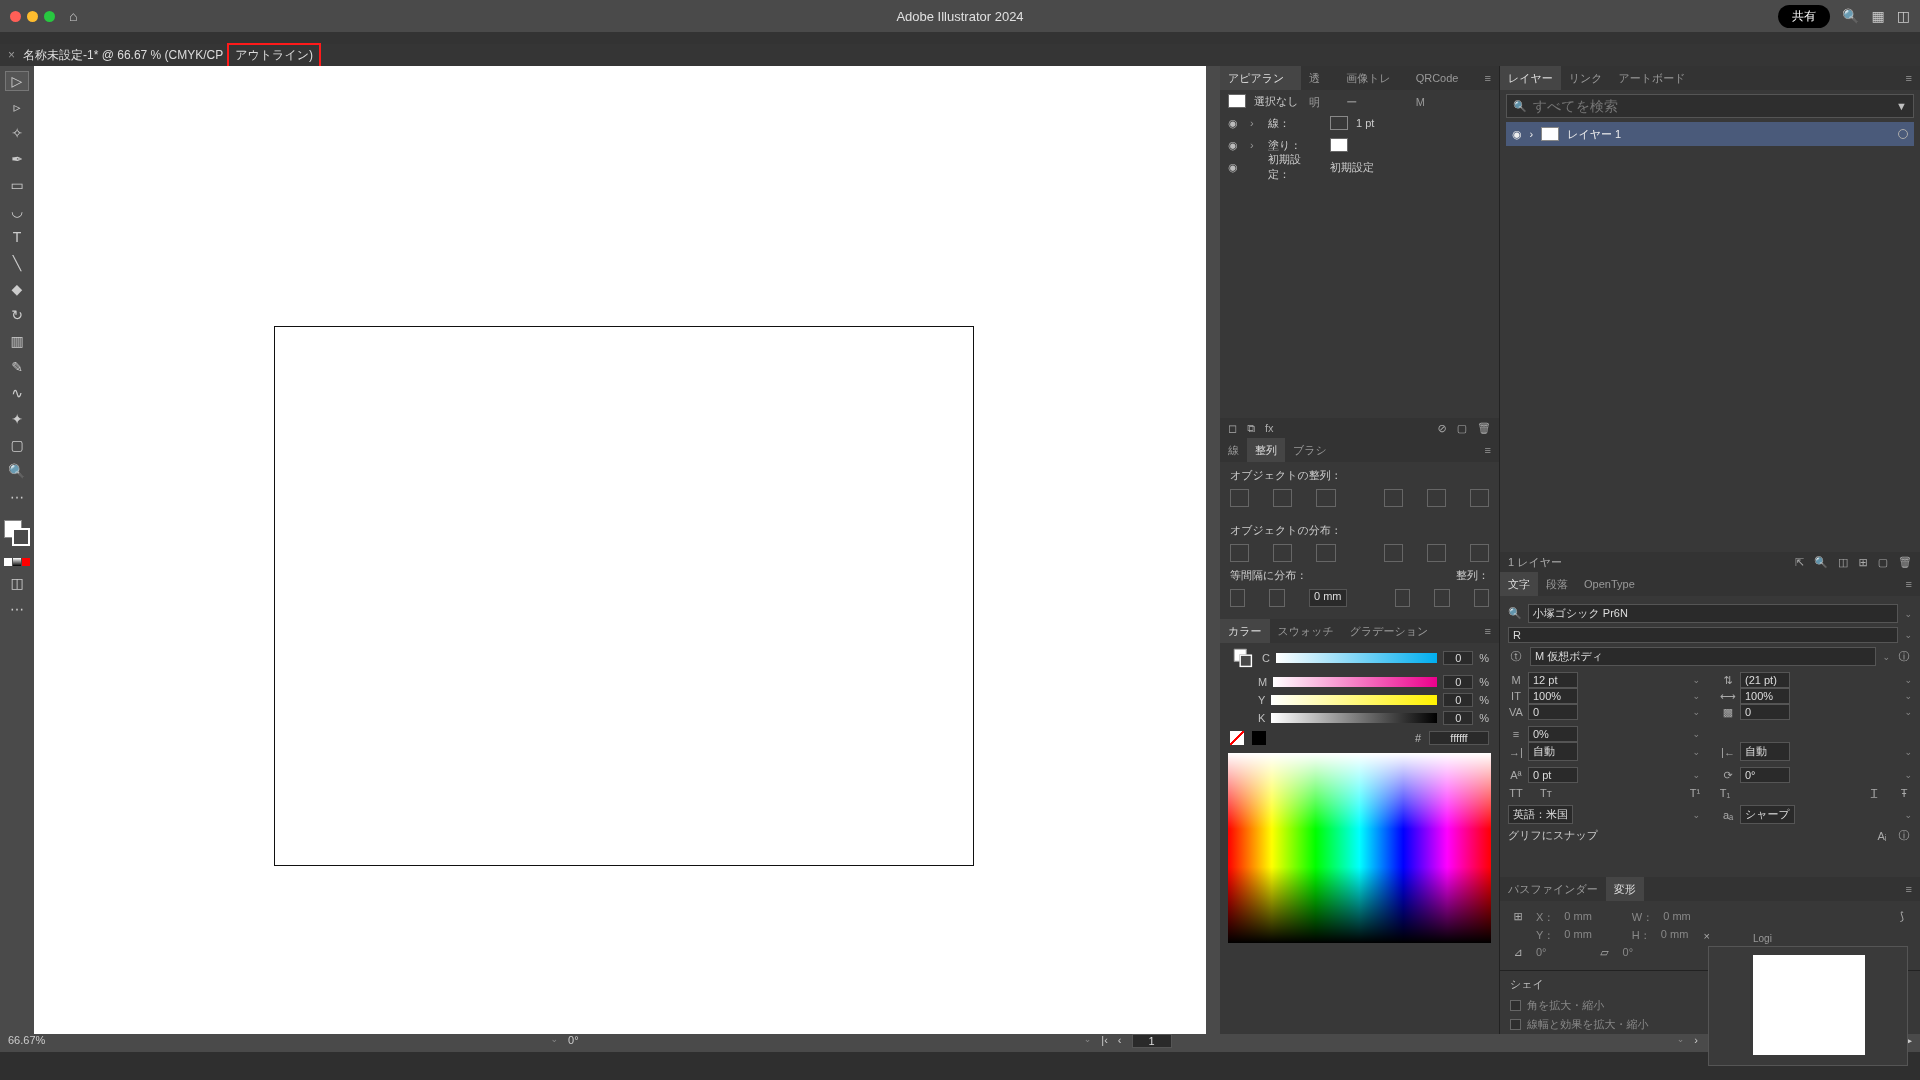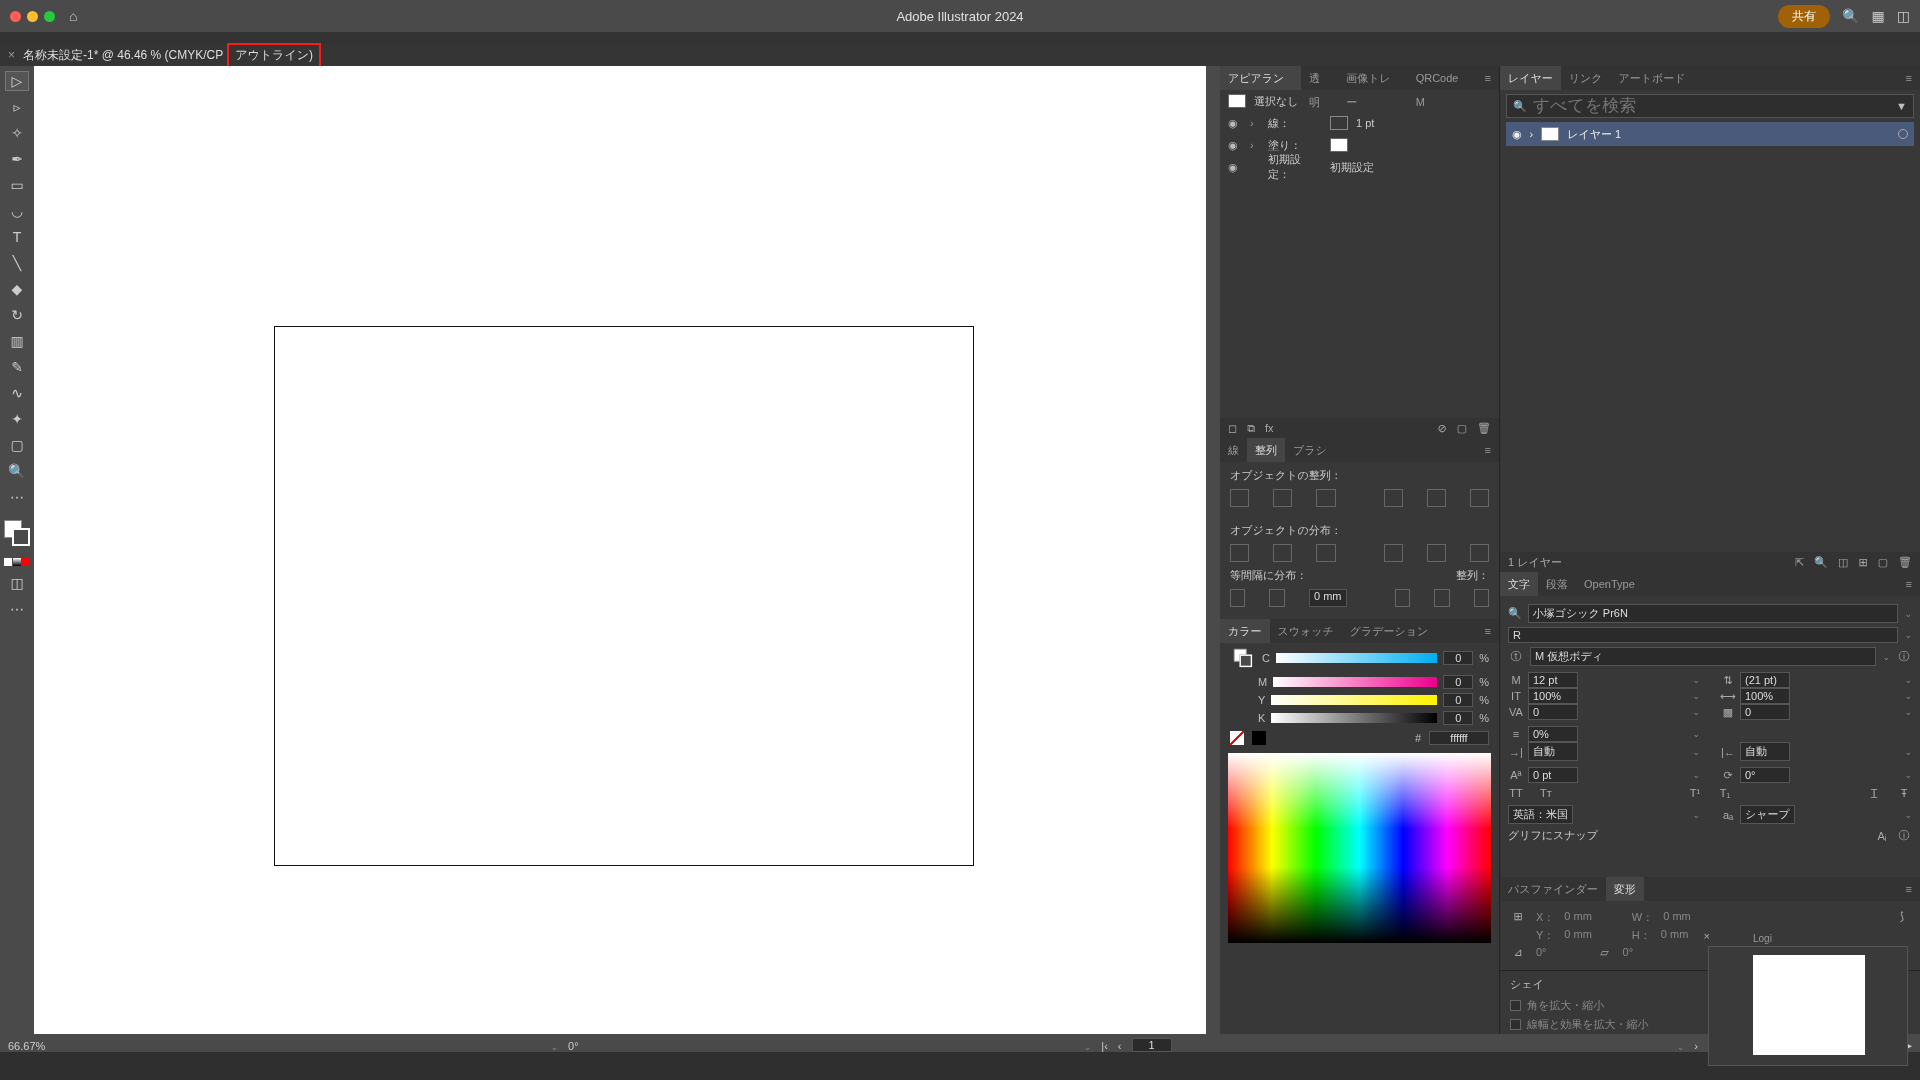--- a/index.html
+++ b/index.html
@@ -4,41 +4,41 @@
 <style>
 * { margin:0; padding:0; box-sizing:border-box; font-family:"Hiragino Kaku Gothic Pro","Yu Gothic",sans-serif; }
 body { background:#2f2f2f; color:#bfbfbf; font-size:11px; width:1920px; height:1080px; overflow:hidden; position:relative; }
 .titlebar { height:32px; background:#4a4a4a; display:flex; align-items:center; position:relative; }
 .traffic { display:flex; gap:6px; margin-left:10px; }
 .traffic span { width:11px; height:11px; border-radius:50%; display:block; }
 .t-red{background:#ff5f57}.t-yellow{background:#febc2e}.t-green{background:#28c840}
 .home-ico{margin-left:14px;color:#ccc;font-size:14px}
 .app-title{position:absolute;left:50%;transform:translateX(-50%);color:#e0e0e0;font-size:13px}
 .tb-right{position:absolute;right:10px;display:flex;align-items:center;gap:12px}
-.share-btn{background:#a16207;color:#fff;padding:3px 14px;border-radius:12px;font-size:12px}
+.share-btn{background:#000000;color:#fff;padding:3px 14px;border-radius:12px;font-size:12px}
 .ico{color:#ccc;font-size:14px}
 .topstrip{height:12px;background:#333}
 .tabbar{height:22px;background:#353535;display:flex;align-items:center;color:#ccc;font-size:12px}
 .tab-close{margin:0 8px;color:#999}
 .tab-text{color:#ddd}
 .outline-badge{margin-left:4px;border:2px solid #ff1a1a;padding:2px 6px;color:#ddd}
 .workrow{display:flex;height:968px}
 .toolcol{width:34px;background:#4a4a4a;display:flex;flex-direction:column;align-items:center;padding-top:6px;gap:8px}
 .tool{width:22px;height:18px;color:#ccc;font-size:14px;text-align:center;line-height:18px;position:relative}
 .tool.sel{outline:1px solid #777;background:#555}
 .fillstroke{width:26px;height:26px;position:relative;margin-top:6px}
 .fs-fill{position:absolute;width:18px;height:18px;background:#fff;border:1px solid #888;top:0;left:0}
 .fs-stroke{position:absolute;width:18px;height:18px;border:2px solid #fff;bottom:0;right:0;background:#4a4a4a}
 .swatchrow{display:flex;gap:1px;margin-top:4px}
 .swatchrow span{width:8px;height:8px;display:block}
 .canvas-wrap{flex:1;background:#fff;position:relative;overflow:hidden}
 .red-text{position:absolute;top:66px;left:180px;color:#ff1212;font-size:38px;font-weight:700;letter-spacing:2px}
 .art-rect{position:absolute;top:260px;left:240px;width:700px;height:540px;border:1px solid #111}
 .scroll-v{width:14px;background:#4a4a4a}
-.statusbar{height:18px;background:#4a4a4a;display:flex;align-items:flex-end;font-size:11px;color:#ccc;padding:0 8px;gap:10px}
+.statusbar{height:18px;background:#4a4a4a;display:flex;align-items:flex-start;font-size:11px;color:#ccc;padding:0 8px;gap:10px}
 .panels{width:700px;background:#383838;display:flex}
 .panA{width:280px;border-right:1px solid #222;display:flex;flex-direction:column}
 .panB{flex:1;display:flex;flex-direction:column}
 .panel-tabs{height:24px;background:#333;display:flex;align-items:center;font-size:11px;color:#999}
 .ptab{padding:0 8px;height:24px;line-height:24px}
 .ptab.active{background:#454545;color:#ddd}
 .pmenu{margin-left:auto;padding:0 8px;color:#999}
 .prow{display:flex;align-items:center;height:22px;padding:0 8px;font-size:11px;color:#ccc;gap:8px}
 .prow .eye{width:14px;color:#bbb}
 .prow .arrow{width:10px;color:#999}
@@ -56,21 +56,21 @@
 .barM{background:linear-gradient(90deg,#fff,#ec008c)}
 .barY{background:linear-gradient(90deg,#fff,#fff200)}
 .barK{background:linear-gradient(90deg,#fff,#000)}
 .valbox{width:30px;background:#2a2a2a;border:1px solid #555;text-align:center;color:#ddd}
 .hexrow{display:flex;align-items:center;padding:4px 10px;gap:8px}
 .hexrow .nsw{width:14px;height:14px}
 .spectrum{height:190px;margin:4px 8px;background:
  linear-gradient(to bottom, rgba(255,255,255,1) 0%, rgba(255,255,255,0) 40%, rgba(0,0,0,0) 60%, rgba(0,0,0,1) 100%),
  linear-gradient(to right,#ff0000,#ffff00,#00ff00,#00ffff,#0000ff,#ff00ff,#ff0000);}
 .layer-search{display:flex;align-items:center;height:24px;background:#2e2e2e;margin:4px 6px;padding:0 6px;gap:6px;border:1px solid #555}
-.layer-search input{flex:1;background:transparent;border:none;color:#ccc;font-size:17px;outline:none}
+.layer-search input{flex:1;background:transparent;border:none;color:#ccc;font-size:14px;outline:none}
 .layer-row{display:flex;align-items:center;height:24px;background:#4a5a7a;margin:0 6px;padding:0 6px;gap:8px;font-size:11px;color:#eee}
 .layer-row .thumb{width:18px;height:14px;background:#fff;border:1px solid #888}
 .layer-row .target{margin-left:auto;width:10px;height:10px;border-radius:50%;border:1px solid #aaa}
 .layers-fill{flex:1}
 .char-panel{padding:4px 8px;font-size:11px;color:#ccc}
 .char-panel .crow{display:flex;align-items:center;gap:6px;margin:4px 0}
 .char-panel .cinput{background:#2a2a2a;border:1px solid #555;color:#ddd;padding:1px 4px;min-width:50px}
 .char-panel .cfull{flex:1}
 .char-panel .cpair{display:flex;gap:20px}
 .char-panel .half{flex:1;display:flex;align-items:center;gap:4px}
@@ -101,21 +101,21 @@
     <div class="share-btn">共有</div>
     <span class="ico">🔍</span>
     <span class="ico">▦</span>
     <span class="ico">◫</span>
   </div>
 </div>
 <div class="topstrip"></div>
 
 <div class="tabbar">
   <span class="tab-close">×</span>
-  <span class="tab-text">名称未設定-1* @ 46.46 % (CMYK/CP</span>
+  <span class="tab-text">名称未設定-1* @ 66.67 % (CMYK/CP</span>
   <span class="outline-badge">アウトライン)</span>
 </div>
 
 <div class="workrow">
 
   <div class="toolcol">
     <div class="tool sel">▷</div>
     <div class="tool">▹</div>
     <div class="tool">✧</div>
     <div class="tool">✒</div>

